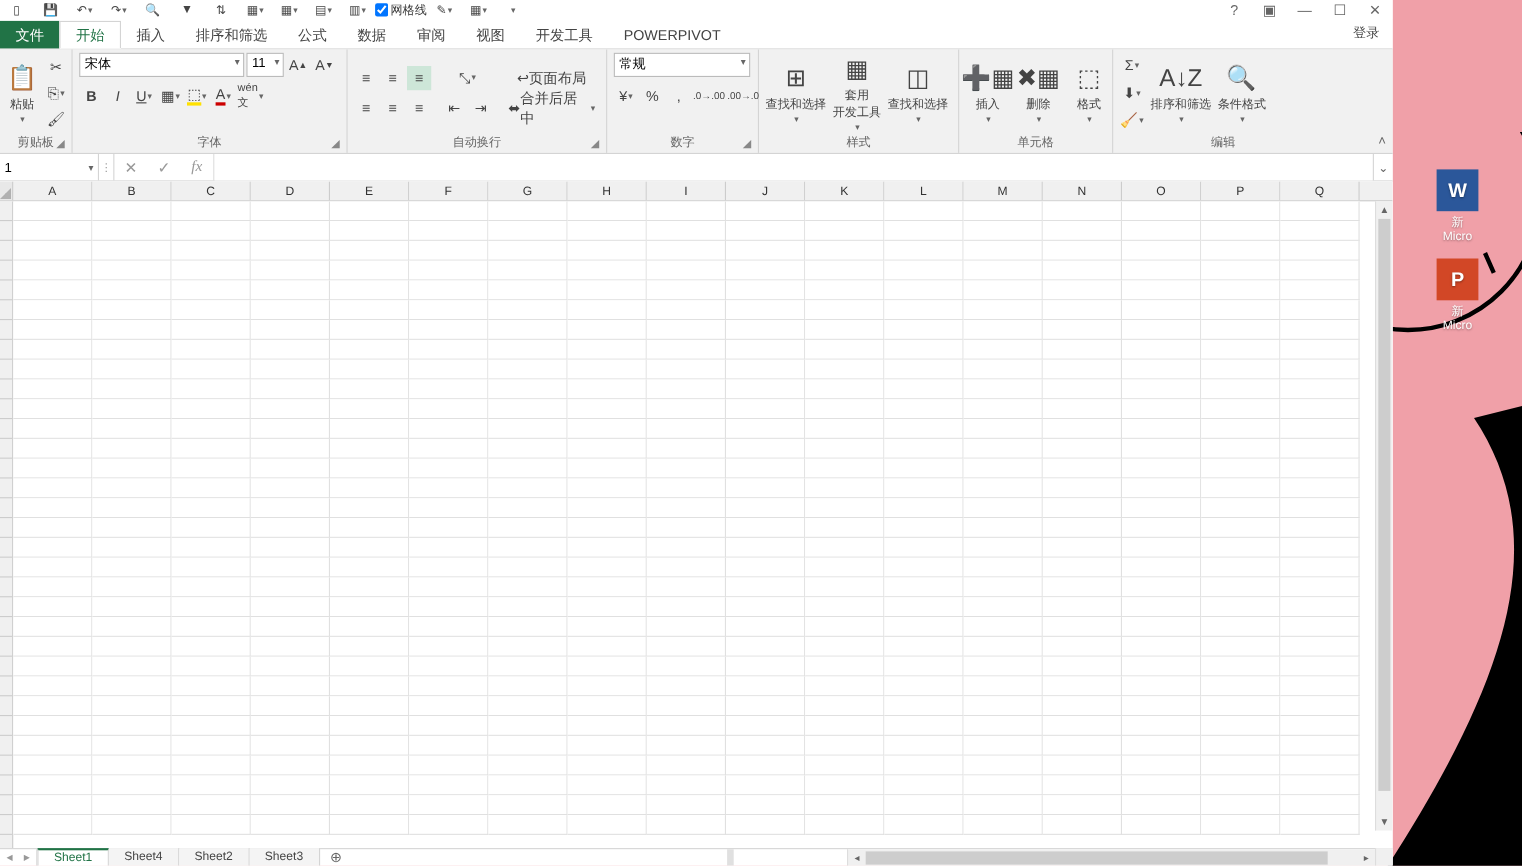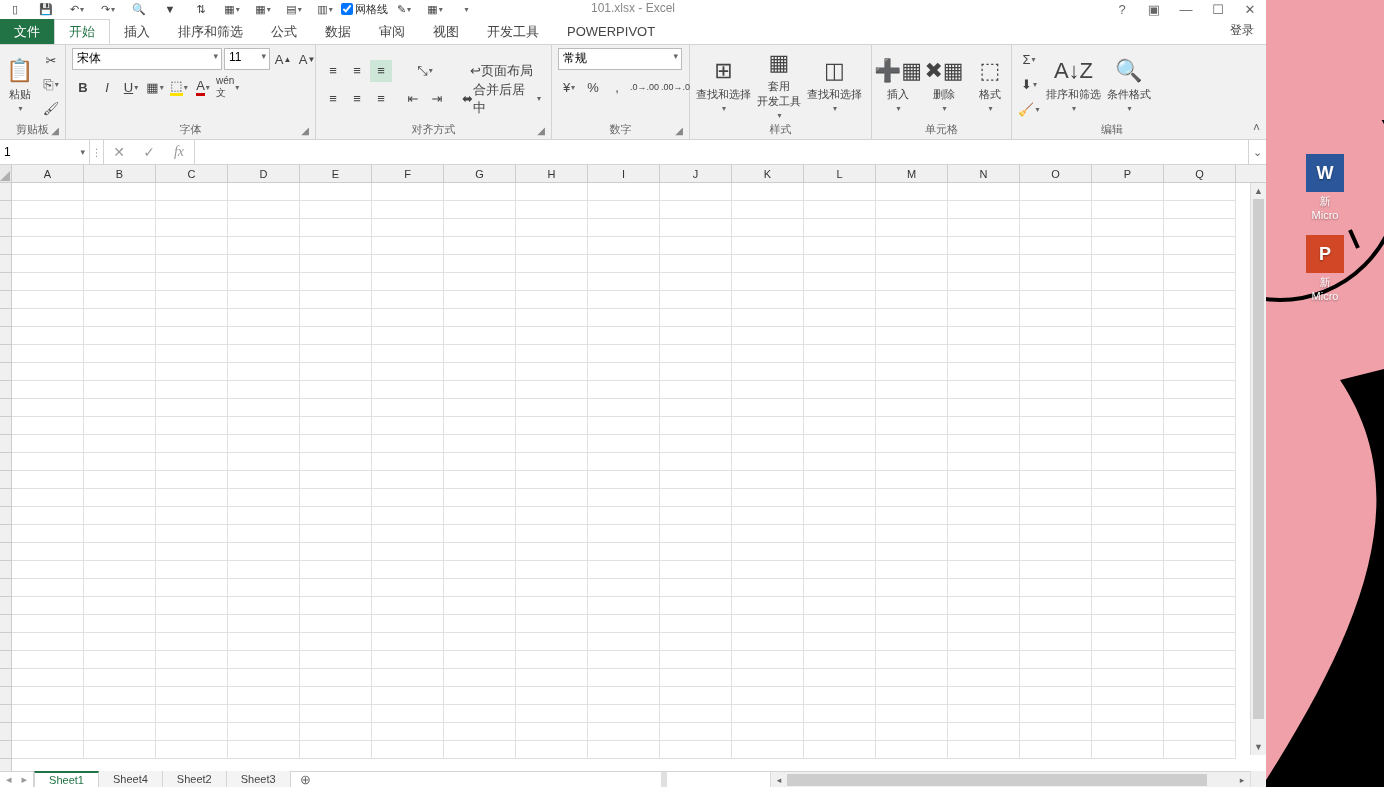--- a/index.html
+++ b/index.html
@@ -122,23 +122,20 @@
       <label class="checkbox-qat">
         <input type="checkbox" checked="" style="">
         <span>网格线</span>
       </label>
       <div class="qat-btn">✎<span class="arrow-dn">▾</span></div>
       <div class="qat-btn">▦<span class="arrow-dn">▾</span></div>
       <div class="qat-btn">
           <span class="arrow-dn">▾</span>
         </div>
     </div>
-    <div class="titlebar-center">
-      <span class="title-strong">101.xlsx</span> - <span>Excel</span>
-    </div>
     <div class="win-ctrls">
       <div class="win-btn">?</div>
       <div class="win-btn">▣</div>
       <div class="win-btn">—</div>
       <div class="win-btn">☐</div>
       <div class="win-btn">✕</div>
     </div>
   </div>
 
   <div class="tabbar">
@@ -170,21 +167,21 @@
           <div class="rib-btn">🖌</div>
         </div>
       </div>
       <div class="rgroup-label"><span>剪贴板</span><span class="launcher">◢</span></div>
     </div>
 
     <div class="rgroup" style="width:250px">
       <div class="rgroup-body col" style="align-items:flex-start;gap:6px;width:100%">
         <div class="row">
           <div class="sel" style="width:150px">宋体</div>
-          <div class="sel" style="width:46px">11</div>
+          <div class="sel" style="width:34px">11</div>
           <div class="rib-btn">A<sup style="font-size:8px">▲</sup></div>
           <div class="rib-btn">A<sup style="font-size:8px">▼</sup></div>
         </div>
         <div class="row">
           <div class="rib-btn">
               <b>B</b>
             </div>
           <div class="rib-btn">
               <i>I</i>
             </div>
@@ -229,21 +226,21 @@
           <div class="row">
             <div class="rib-btn">⇤</div>
             <div class="rib-btn">⇥</div>
           </div>
         </div>
         <div class="col" style="gap:6px">
           <div class="rib-btn" style="width:auto;padding:0 4px">↩ <span>页面布局</span></div>
           <div class="rib-btn" style="width:auto;padding:0 4px">⬌ <span>合并后居中</span><span class="arrow-dn">▾</span></div>
         </div>
       </div>
-      <div class="rgroup-label"><span>对齐方式</span><span class="launcher">◢</span></div>
+      <div class="rgroup-label"><span>自动换行</span><span class="launcher">◢</span></div>
     </div>
 
     <div class="rgroup" style="width:138px">
       <div class="rgroup-body col" style="gap:6px;align-items:flex-start">
         <div class="sel" style="width:124px">常规</div>
         <div class="row">
           <div class="rib-btn">¥<span class="arrow-dn">▾</span></div>
           <div class="rib-btn">%</div>
           <div class="rib-btn">,</div>
           <div class="rib-btn">

